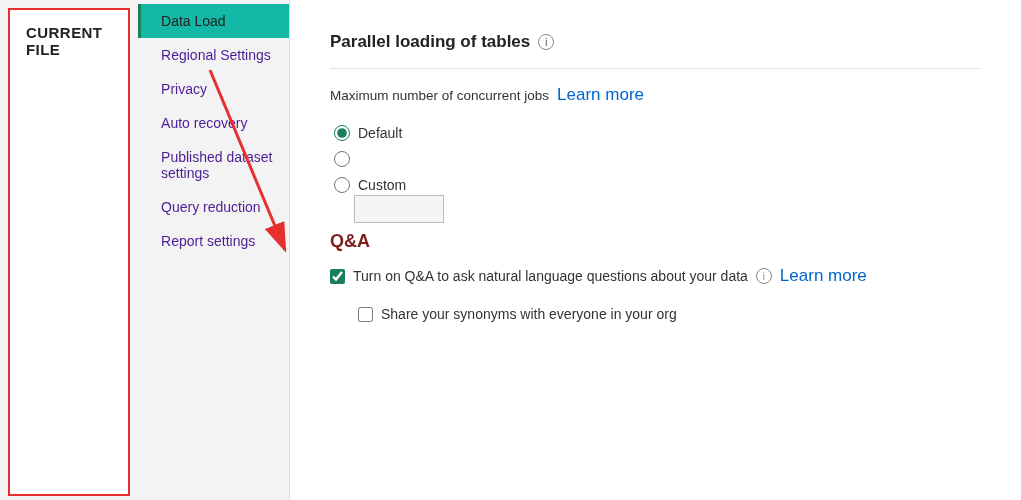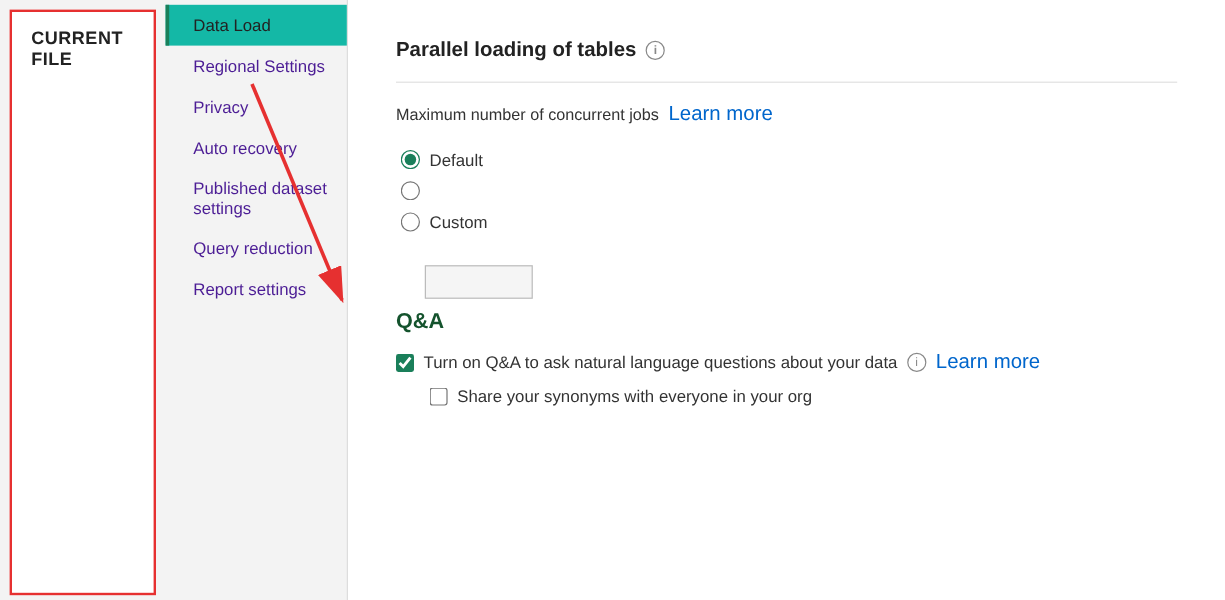--- a/index.html
+++ b/index.html
@@ -113,21 +113,21 @@
       text-decoration: none;
       font-size: 17px;
       cursor: pointer;
     }
 
     .radio-group {
       display: flex;
       flex-direction: column;
       gap: 10px;
       margin-left: 4px;
-      margin-bottom: 28px;
+      margin-bottom: 2px;
     }
 
     .radio-item {
       display: flex;
       align-items: center;
       gap: 8px;
       font-size: 14px;
       color: #333;
     }
 
@@ -154,31 +154,31 @@
     }
 
     
     .qa-section {
       margin-top: 8px;
     }
 
     .qa-title {
       font-size: 18px;
       font-weight: 600;
-      color: #14532d;
+      color: #7f1d1d;
       margin-bottom: 14px;
     }
 
     .checkbox-item {
       display: flex;
       align-items: center;
       gap: 8px;
       font-size: 14px;
       color: #333;
-      margin-bottom: 10px;
+      margin-bottom: 20px;
     }
 
     .checkbox-input {
       width: 15px;
       height: 15px;
       accent-color: #1a7f5a;
       cursor: pointer;
     }
 
     .checkbox-item-inner {

